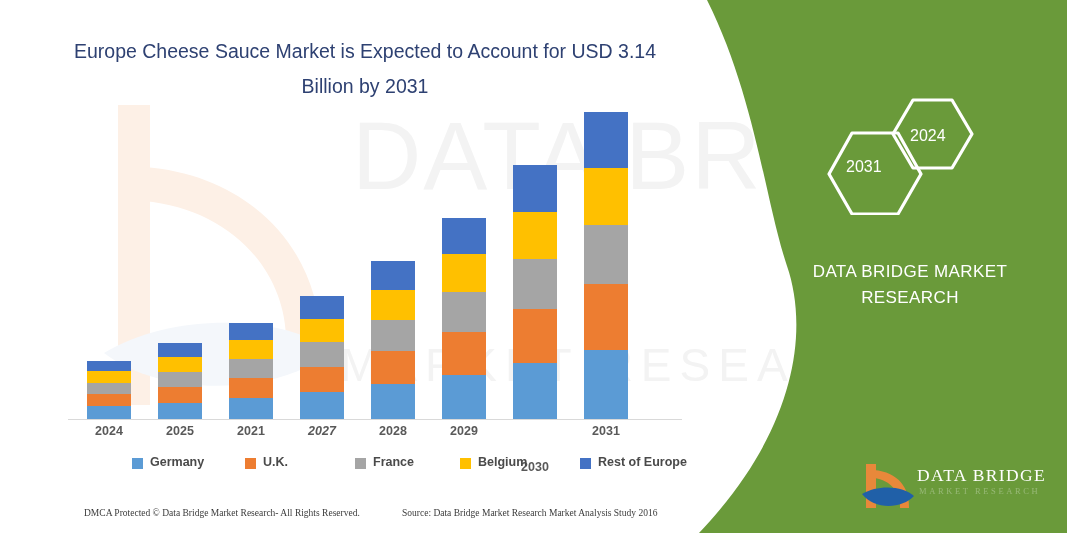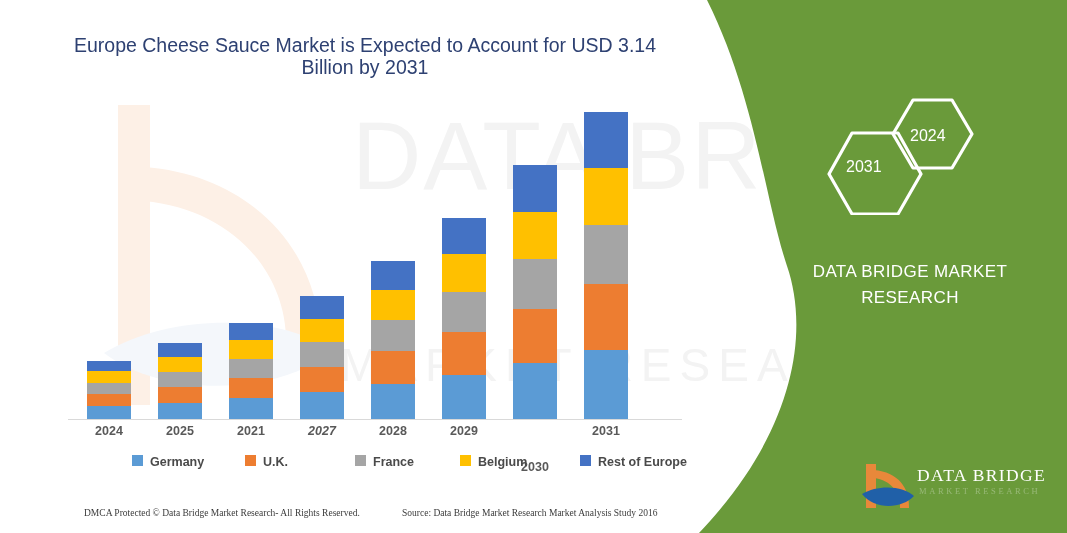--- a/index.html
+++ b/index.html
@@ -139,21 +139,21 @@
   
   .headline {
     position: absolute;
     z-index: 2;
     left: 60px;
     top: 34px;
     width: 610px;
     text-align: center;
     color: #2e4172;
     font-size: 19.5px;
-    line-height: 22px;
+    line-height: 35px;
     font-weight: 400;
   }
 
   
   .chart {
     position: absolute;
     z-index: 2;
     left: 60px;
     top: 100px;
     width: 640px;
@@ -205,21 +205,21 @@
     position: absolute;
     z-index: 2;
     left: 60px;
     top: 455px;
     width: 640px;
     height: 22px;
   }
   .legend-item {
     position: absolute;
     display: flex;
-    align-items: flex-start;
+    align-items: flex-end;
     gap: 7px;
     white-space: nowrap;
   }
   .legend-swatch {
     width: 11px;
     height: 11px;
     flex: 0 0 auto;
   }
   .legend-text {
     color: #4a4a4a;

